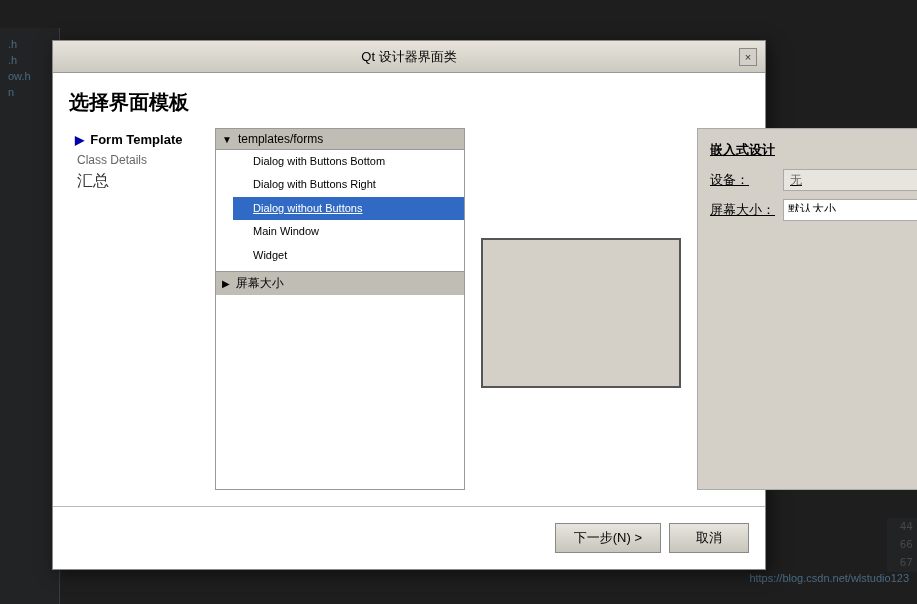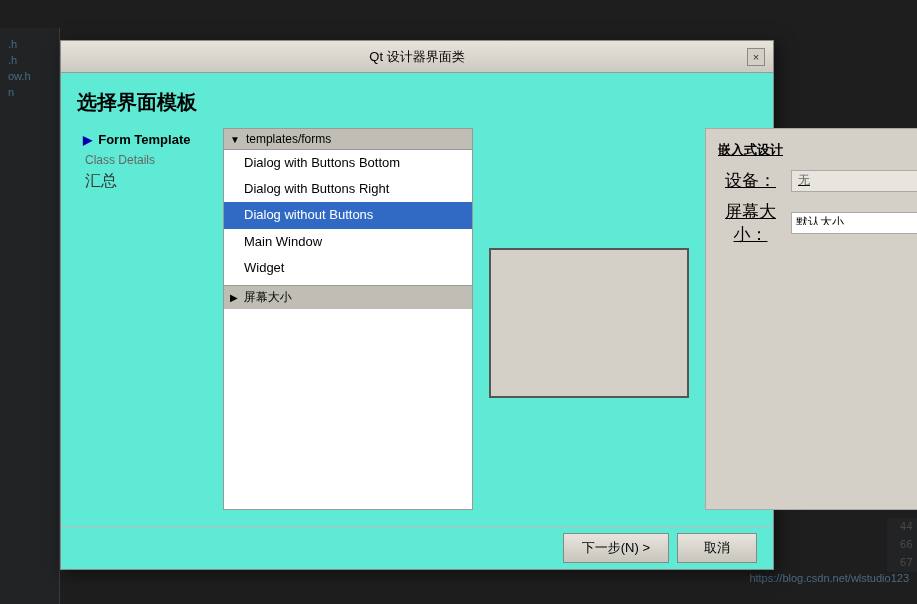--- a/index.html
+++ b/index.html
@@ -83,24 +83,24 @@
       position: absolute;
       top: 0; left: 0; right: 0; bottom: 0;
       background: rgba(0,0,0,0.3);
       z-index: 10;
     }
 
     
     .dialog {
       position: absolute;
       top: 40px;
-      left: 60px;
+      left: 52px;
       width: 714px;
       height: 530px;
-      background: #5eead4;
+      background: #ffffff;
       border: 1px solid #888;
       box-shadow: 4px 4px 16px rgba(0,0,0,0.5);
       z-index: 20;
       display: flex;
       flex-direction: column;
     }
 
     .dialog-titlebar {
       height: 32px;
       background: linear-gradient(to bottom, #e8e4dc, #ccc9c0);
@@ -222,29 +222,31 @@
       cursor: pointer;
     }
 
     .tree-group-header .arrow {
       margin-right: 6px;
       font-size: 10px;
     }
 
     .tree-item {
       padding: 4px 20px;
-      font-size: 13px;
+      font-size: 11px;
       color: #000;
       cursor: pointer;
       line-height: 1.4;
+      margin-left: 17px;
     }
 
     .tree-item.selected {
       background: #316ac5;
       color: #fff;
+      text-decoration: underline;
     }
 
     .tree-subgroup {
       display: flex;
       align-items: center;
       background: #c0bdb5;
       padding: 3px 6px;
       font-size: 12px;
       color: #000;
       cursor: pointer;
@@ -291,23 +293,23 @@
 
     .embedded-row {
       display: flex;
       align-items: center;
       gap: 8px;
       margin-bottom: 8px;
     }
 
     .embedded-label {
       width: 65px;
-      font-size: 17px;
-      color: #000;
-      text-align: center;
+      font-size: 13px;
+      color: #000;
+      text-align: left;
     }
 
     .embedded-input {
       flex: 1;
       height: 22px;
       background: #e8e5de;
       border: 1px solid #aaa;
       padding: 2px 6px;
       font-size: 12px;
       color: #666;
@@ -337,21 +339,21 @@
       right: 4px;
       top: 50%;
       transform: translateY(-50%);
       font-size: 9px;
       color: #555;
       pointer-events: none;
     }
 
     
     .dialog-footer {
-      padding: 6px 16px;
+      padding: 16px 16px;
       display: flex;
       justify-content: flex-end;
       gap: 8px;
       border-top: 1px solid #bbb;
     }
 
     .btn {
       padding: 5px 18px;
       font-size: 13px;
       background: linear-gradient(to bottom, #e8e5de, #c8c5bc);

